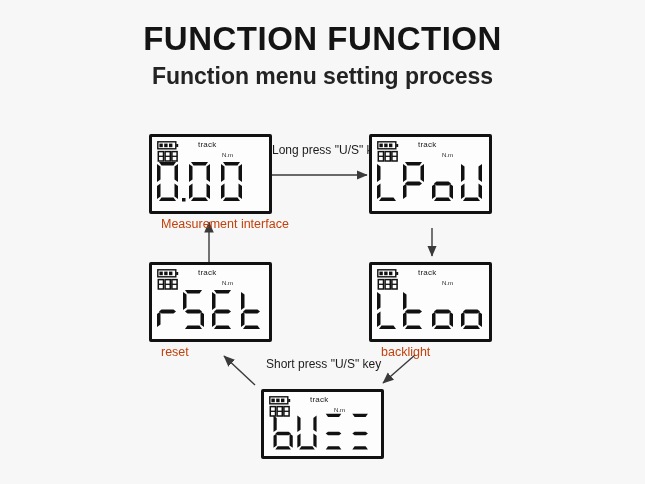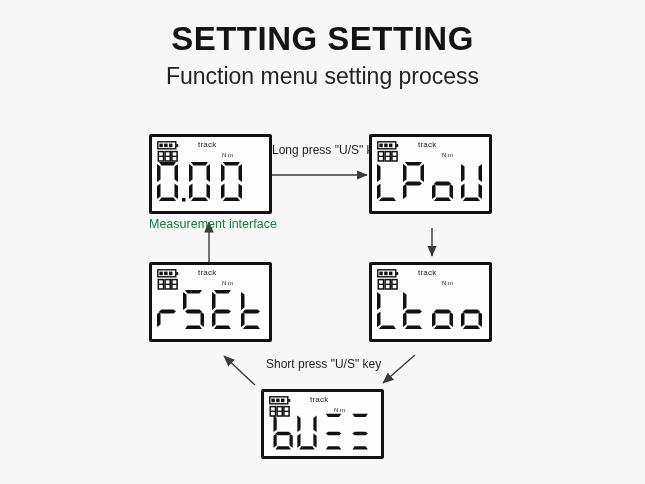--- a/index.html
+++ b/index.html
@@ -17,21 +17,21 @@
   .title{
     position:absolute;left:0;right:0;top:20px;
     text-align:center;
     font-size:33px;font-weight:bold;
     letter-spacing:.5px;
     color:#141414;
   }
   .subtitle{
     position:absolute;left:0;right:0;top:63px;
     text-align:center;
-    font-size:23px;font-weight:400;
+    font-size:23px;font-weight:700;
     color:#232323;
   }
 
   
   .node{position:absolute;}
   .lcd{
     position:relative;
     border:3px solid #111;
     background:#fdfdfd;
     border-radius:2px;
@@ -49,24 +49,24 @@
   }
   .lcd-unit{
     position:absolute;left:70px;top:15px;
     font-size:6px;color:#1a1a1a;
   }
   .lcd-main{
     position:absolute;left:0;right:0;bottom:2px;top:20px;
     display:flex;align-items:center;justify-content:center;
   }
   .caption{
-    position:absolute;left:0;right:0;
+    position:absolute;left:12px;right:0;
     text-align:left;
     font-size:12.5px;
-    color:#15803d;
+    color:#c2410c;
     white-space:nowrap;
   }
 
   
   .edge-label{
     position:absolute;
     font-size:12px;
     color:#1c1c1c;
     white-space:nowrap;
   }
@@ -74,21 +74,21 @@
     position:absolute;left:0;top:0;
     width:645px;height:484px;
     pointer-events:none;
   }
 </style>
 </head>
 <body>
 
 <div id="stage">
 
-  <div class="title">SETTING SETTING</div>
+  <div class="title">FUNCTION FUNCTION</div>
   <div class="subtitle">Function menu setting process</div>
 
   <svg class="wires" viewBox="0 0 645 484">
     <defs>
       <marker id="ah" markerWidth="9" markerHeight="9" refX="7.5" refY="4" orient="auto">
         <path d="M0,0.6 L8,4 L0,7.4 z" fill="#3a3a3a"></path>
       </marker>
     </defs>
 
     <path d="M272,175 L367,175" stroke="#3a3a3a" stroke-width="1.4" fill="none" marker-end="url(#ah)"></path>
@@ -273,20 +273,21 @@
             <g transform="translate(170,4)">
               <polygon points="2,6 9,11 9,37 2,42"></polygon>
               <polygon points="6,45 11,41 35,41 40,45 35,49 11,49"></polygon>
               <polygon points="2,50 9,45 9,71 2,76"></polygon>
               <polygon points="6,80 11,73 35,73 40,80"></polygon>
             </g>
           </g>
         </svg>
       </div>
     </div>
+    <div class="caption" style="top:83px;">reset</div>
   </div>
 
   <div class="node" style="left:369px;top:262px;">
     <div class="lcd" style="width:123px;height:80px;">
       <svg class="lcd-corner" viewBox="0 0 22 22">
         <rect x="0.8" y="0.8" width="18" height="7" fill="none" stroke="#111" stroke-width="1.4"></rect>
         <rect x="2.4" y="2.6" width="3.4" height="3.6" fill="#111"></rect>
         <rect x="7.2" y="2.6" width="3.4" height="3.6" fill="#111"></rect>
         <rect x="12" y="2.6" width="3.4" height="3.6" fill="#111"></rect>
         <rect x="19.2" y="3" width="2" height="3" fill="#111"></rect>
@@ -330,20 +331,21 @@
             <g transform="translate(170,4)">
               <polygon points="6,45 11,41 35,41 40,45 35,49 11,49"></polygon>
               <polygon points="2,50 9,45 9,71 2,76"></polygon>
               <polygon points="44,50 37,45 37,71 44,76"></polygon>
               <polygon points="6,80 11,73 35,73 40,80"></polygon>
             </g>
           </g>
         </svg>
       </div>
     </div>
+    <div class="caption" style="top:83px;">backlight</div>
   </div>
 
   <div class="node" style="left:261px;top:389px;">
     <div class="lcd" style="width:123px;height:70px;">
       <svg class="lcd-corner" viewBox="0 0 22 22">
         <rect x="0.8" y="0.8" width="18" height="7" fill="none" stroke="#111" stroke-width="1.4"></rect>
         <rect x="2.4" y="2.6" width="3.4" height="3.6" fill="#111"></rect>
         <rect x="7.2" y="2.6" width="3.4" height="3.6" fill="#111"></rect>
         <rect x="12" y="2.6" width="3.4" height="3.6" fill="#111"></rect>
         <rect x="19.2" y="3" width="2" height="3" fill="#111"></rect>

